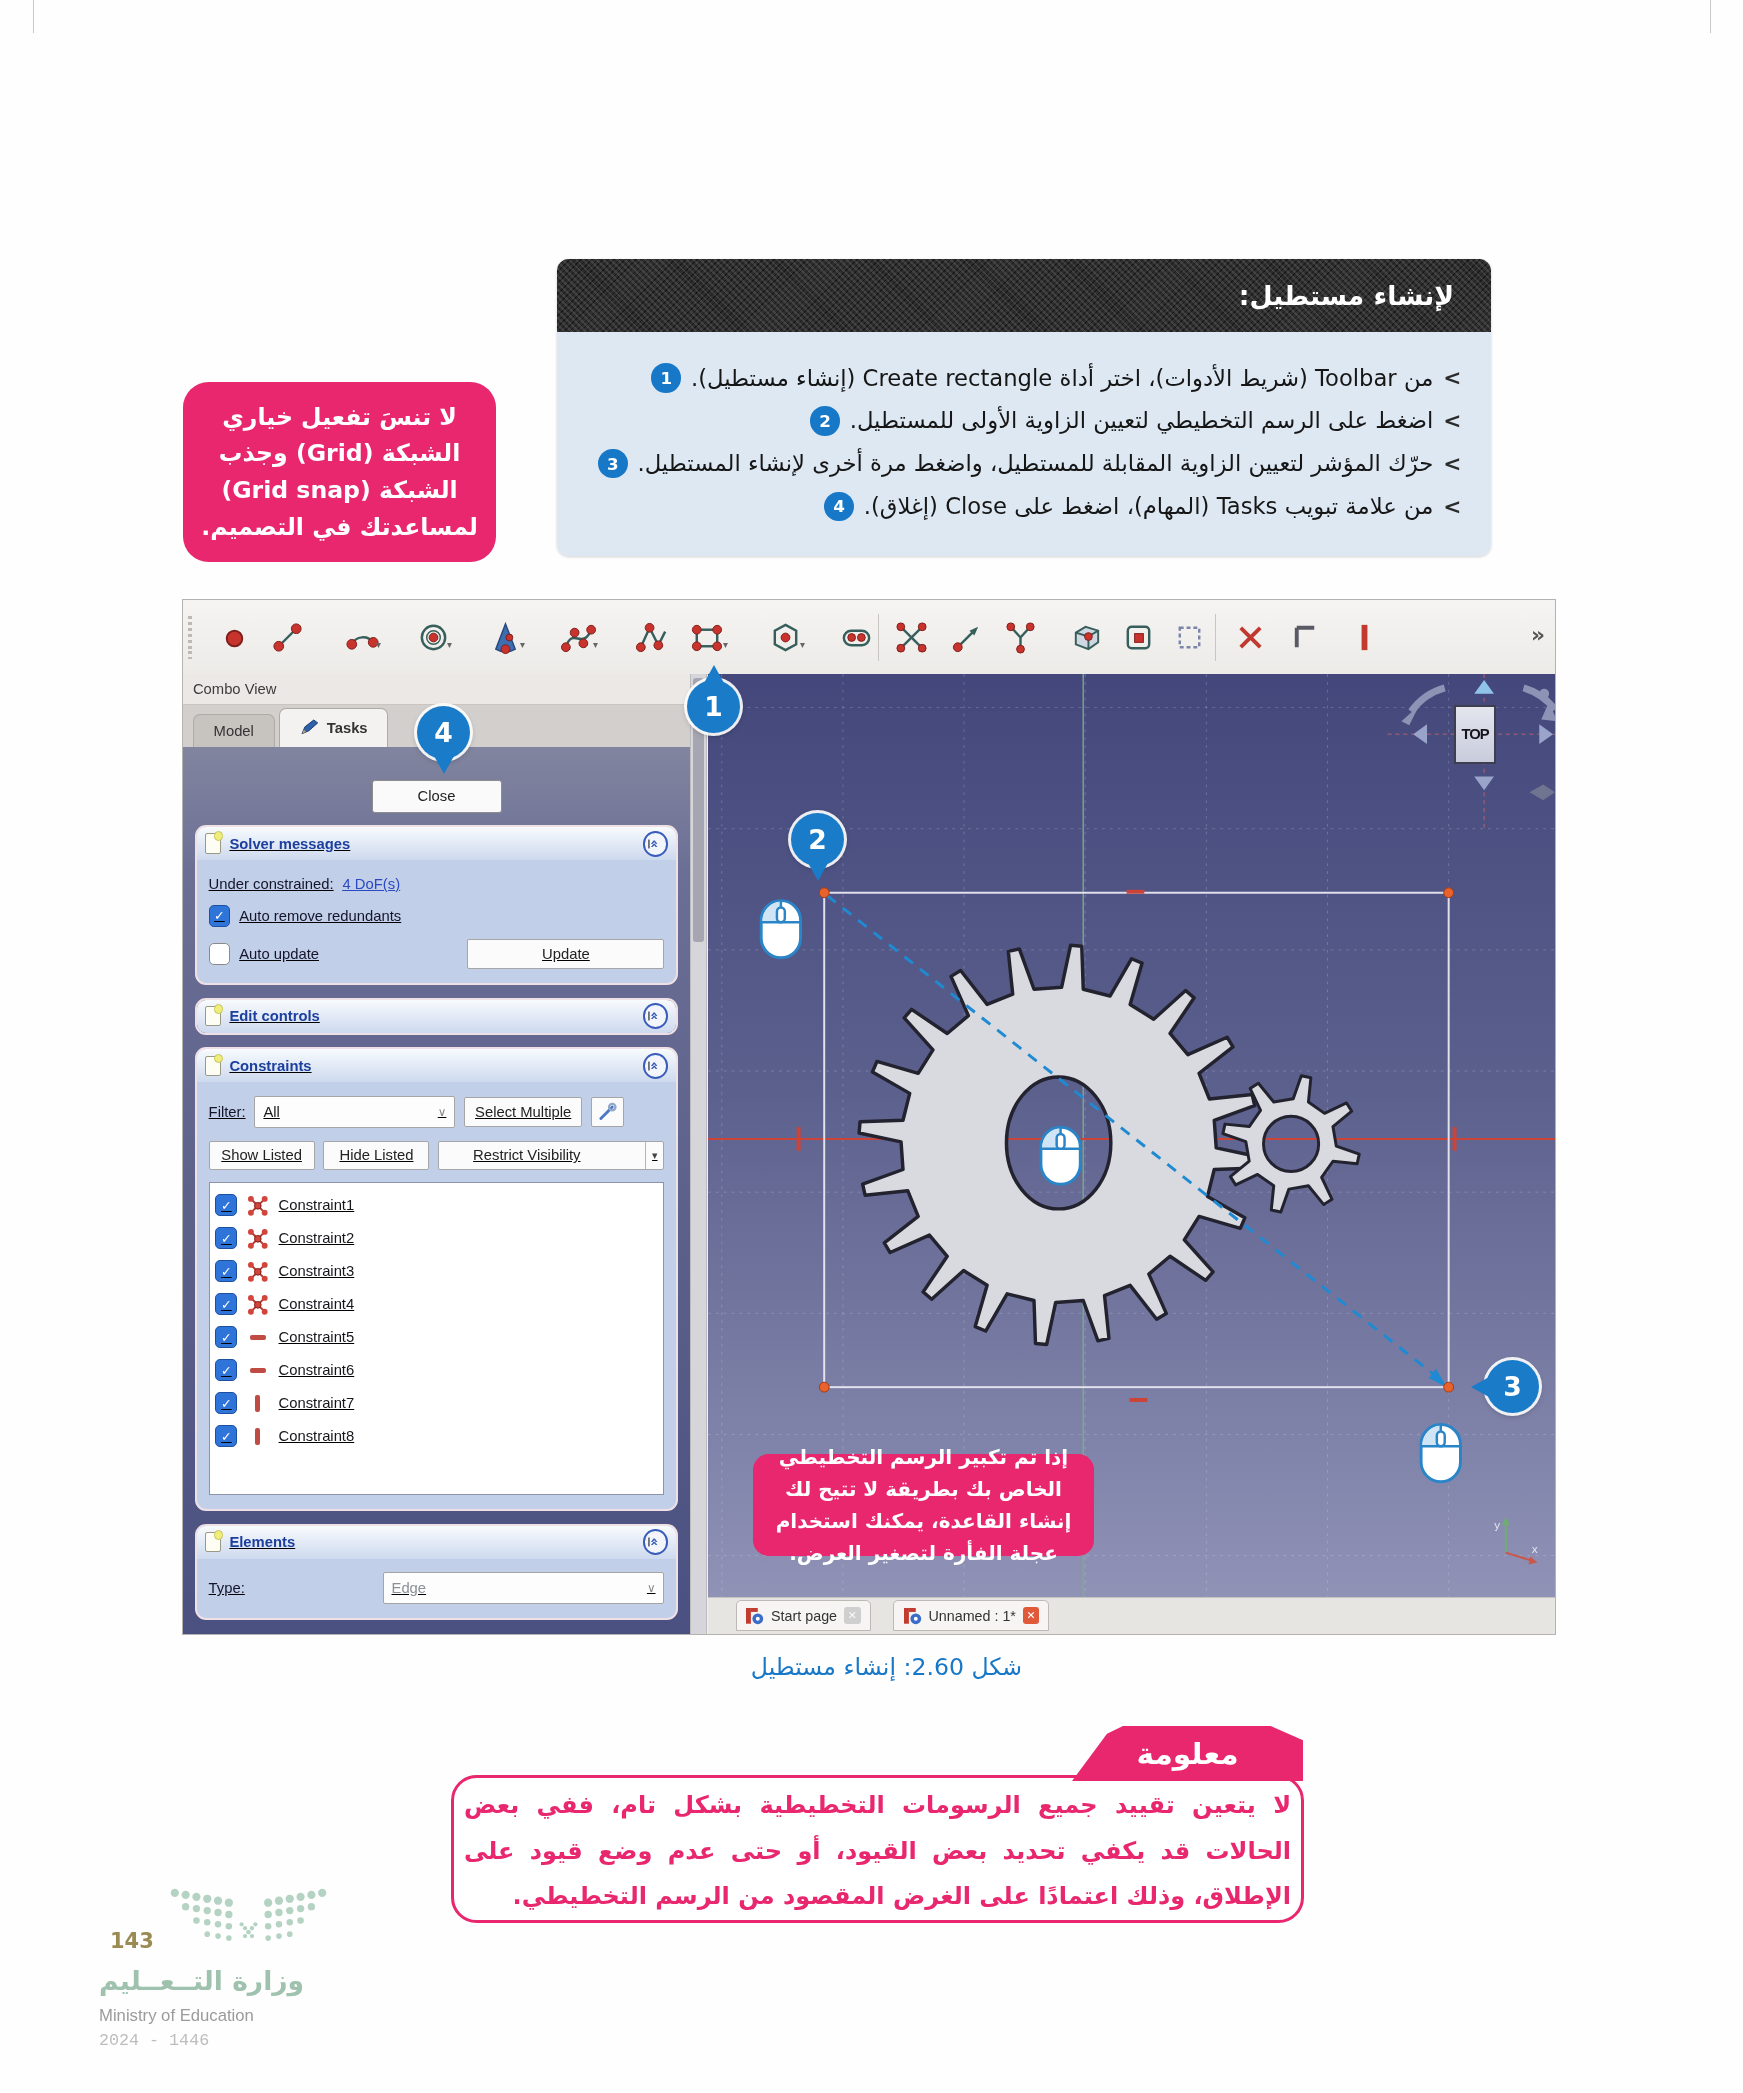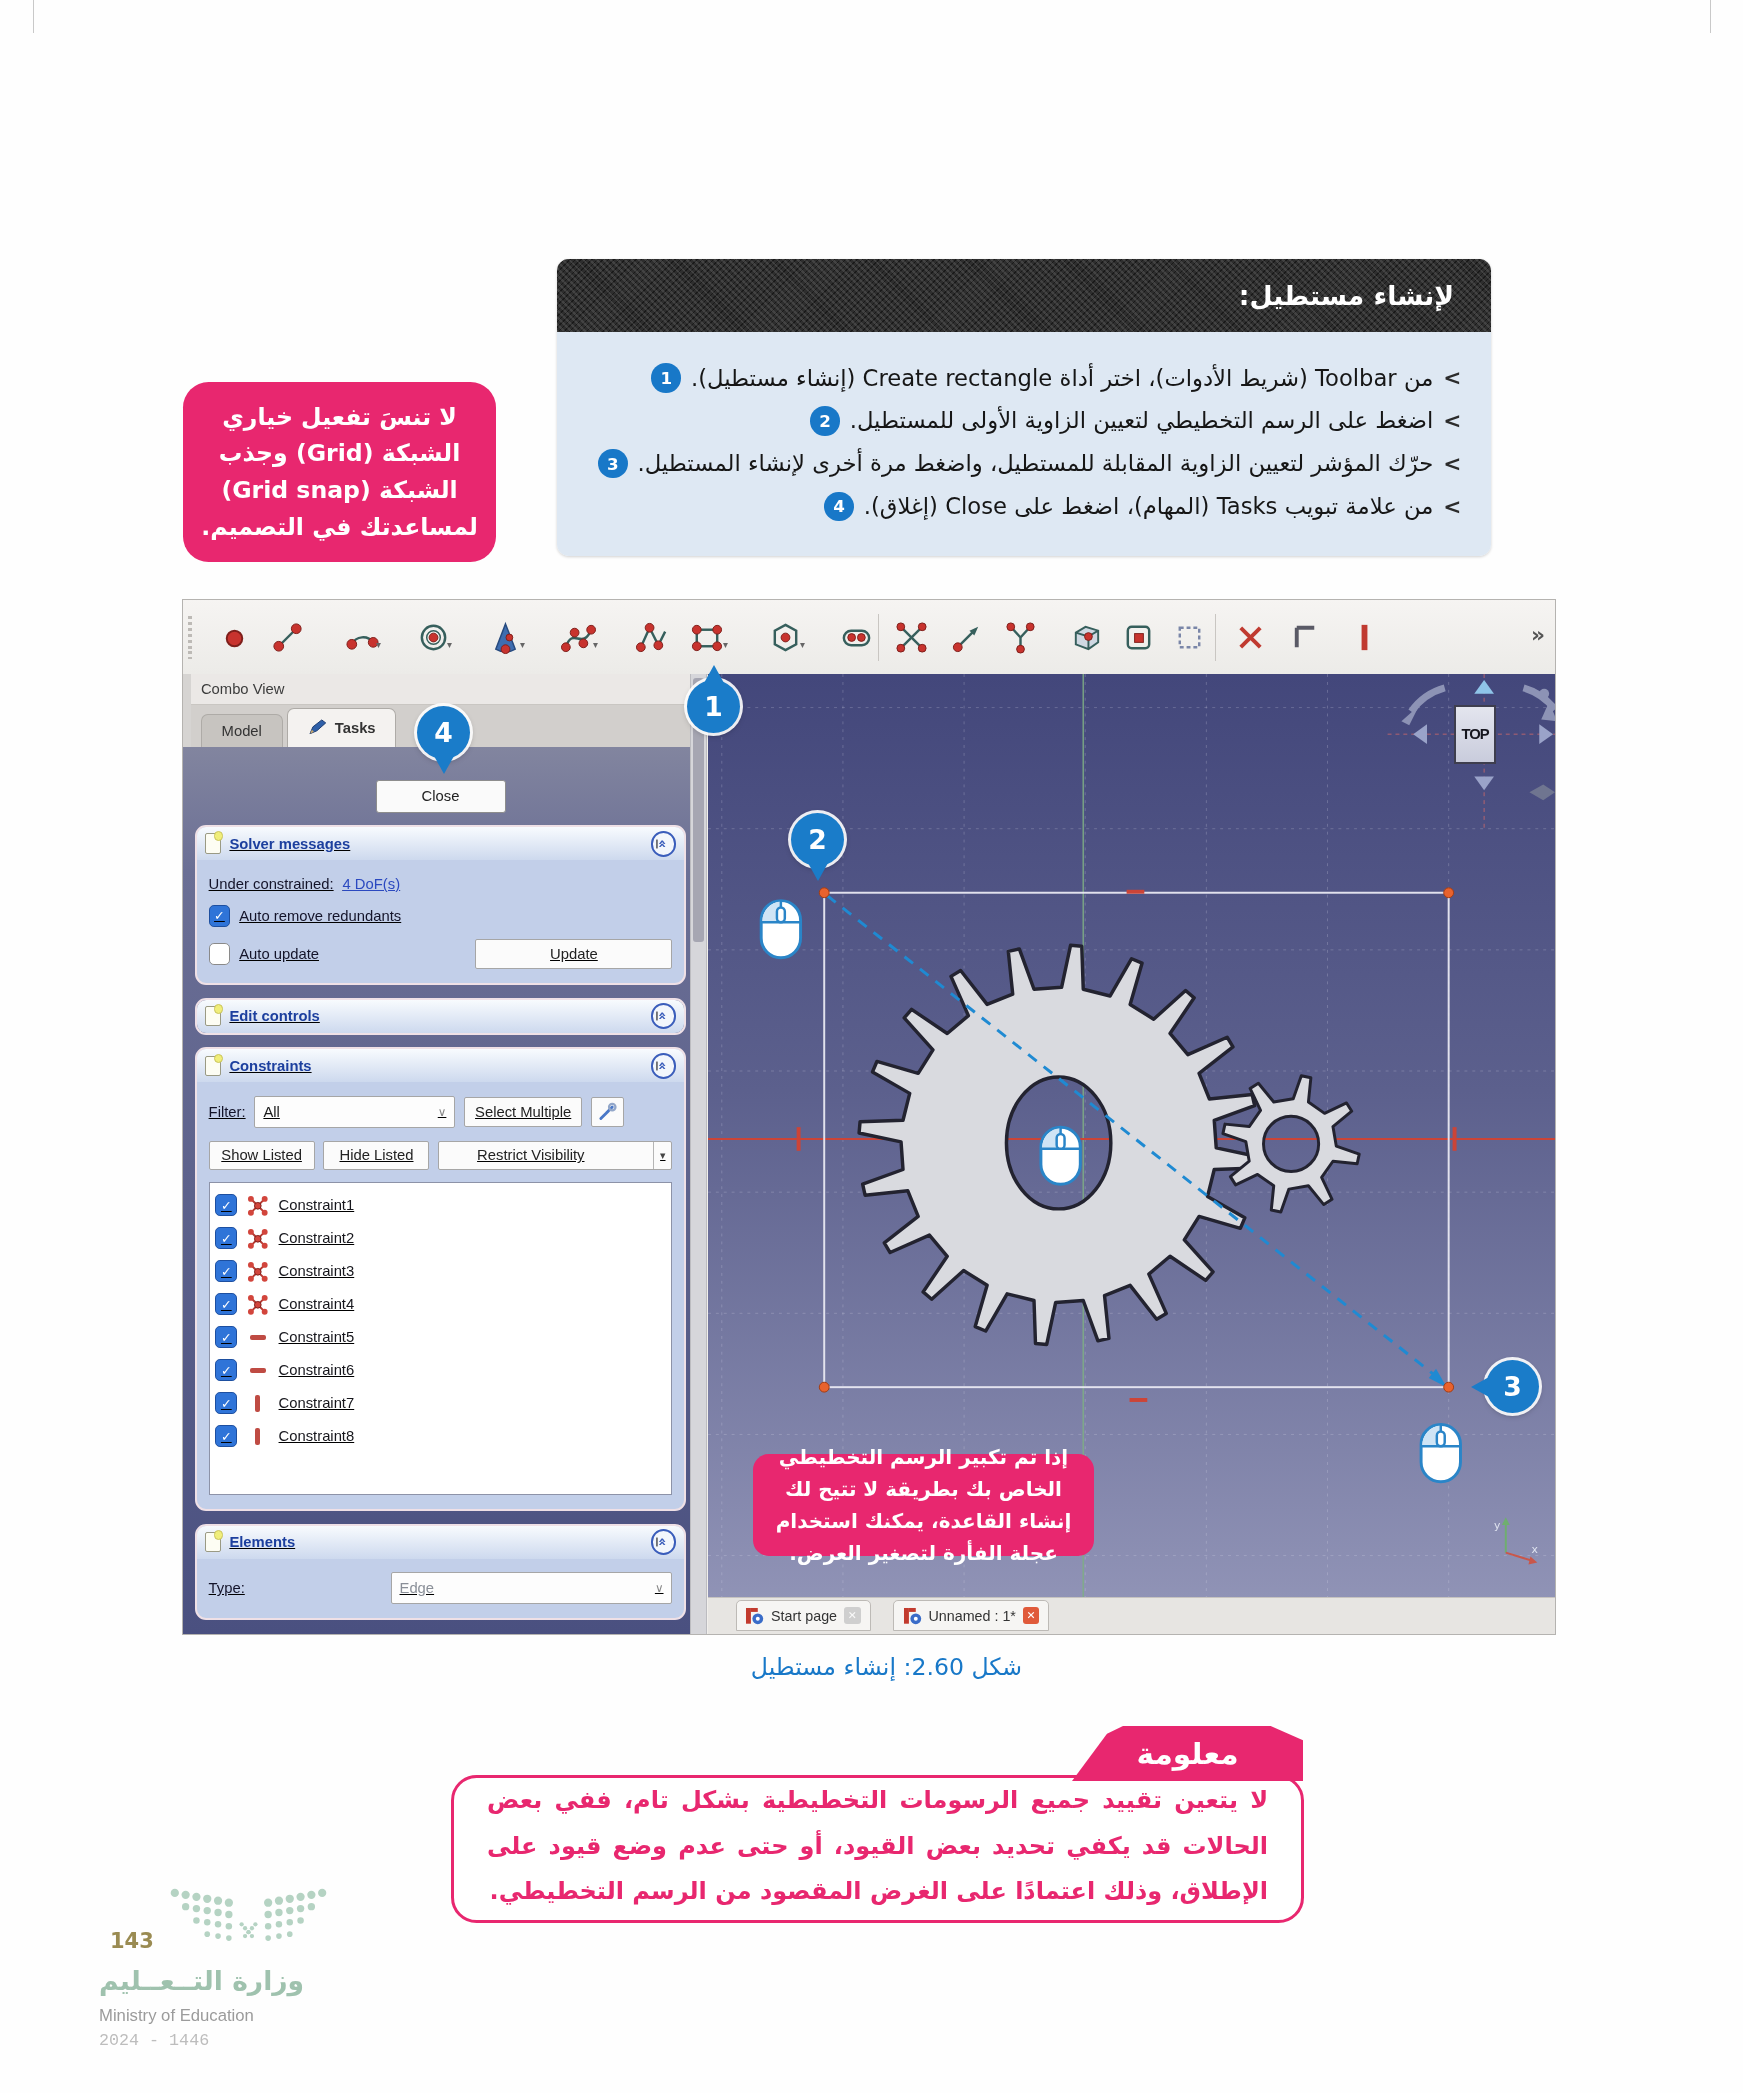--- a/index.html
+++ b/index.html
@@ -37,21 +37,21 @@
   
   .tbbar{position:absolute;left:0;top:0;right:0;height:74px;background:linear-gradient(#f6f4f2,#ecebe8);
          border-bottom:1px solid #cfccc8;}
   .tb{position:absolute;top:15.8px;width:43px;height:43px;display:flex;align-items:center;justify-content:center;}
   .tbc{position:absolute;top:39px;font-size:9.9px;color:#666;}
   .tbsep{position:absolute;top:13.8px;width:1px;height:47px;background:#c9c6c2;}
   .tbhandle{position:absolute;left:4.9px;top:15.8px;width:3.9px;height:43px;
             background:repeating-linear-gradient(#bdbab6 0 3px,transparent 3px 5.9px);}
   .tboverflow{position:absolute;top:21.7px;font-size:21.7px;color:#555;font-weight:bold;}
   
-  .panel{position:absolute;left:0;top:74px;width:507px;bottom:0;background:#d6d4d2;padding-left:8px;}
+  .panel{position:absolute;left:0;top:74px;width:507px;bottom:0;background:#d6d4d2;}
   .cv-title{height:29.6px;background:#ebe8e6;border-bottom:1px solid #c9c6c2;color:#3c3c3c;
             font-size:14.8px;display:flex;align-items:center;padding:0 9.9px;font-family:"Liberation Sans",sans-serif;}
   .cv-tabs{height:43px;background:#d2cfcc;display:flex;align-items:flex-end;padding:0 0 0 9.9px;gap:4.9px;}
   .cvtab{height:33px;display:flex;align-items:center;gap:6.9px;padding:0 19.7px;border:1px solid #aeaba7;
          border-bottom:none;border-radius:6.9px 6.9px 0 0;font-size:14.8px;color:#333;background:#c7c4c0;
          font-family:"Liberation Sans",sans-serif;}
   .cvtab.active{background:#f4f2f0;height:39px;font-weight:bold;}
   .pbody{position:absolute;left:0;top:73px;right:0;bottom:0;
          background:linear-gradient(#82859f 0%,#6b6f95 14%,#4a5080 100%);padding:0 11.8px;box-sizing:border-box;}
   .closebtn{display:block;margin:32.5px auto 0;width:130px;height:33px;background:#fafafa;border:1px solid #8d8d8d;
@@ -121,22 +121,22 @@
        border-left:10.8px solid transparent;border-right:10.8px solid transparent;border-top:18.7px solid #1a7cc9;}
   .pin.tail-left::after{left:-14.8px;top:50%;transform:translateY(-50%);
        border-top:10.8px solid transparent;border-bottom:10.8px solid transparent;border-right:18.7px solid #1a7cc9;}
   
   .caption{left:576px;top:1653px;width:621px;text-align:center;color:#1878c8;font-size:23.6px;direction:rtl;}
   
   .infotab{left:1072px;top:1726px;width:231px;height:55px;background:#e8276f;color:#fff;z-index:2;
            display:flex;align-items:center;justify-content:center;font-size:29.6px;font-weight:bold;direction:rtl;
            clip-path:polygon(0 100%,35px 14%,51px 0,86% 0,100% 26%,100% 100%);}
   .infobody{left:451px;top:1775px;width:853px;height:148px;background:#fff;border:3.9px solid #e8276f;
-            border-radius:25.6px;box-sizing:border-box;display:flex;align-items:flex-start;direction:rtl;
-            padding:0 33px;color:#e8276f;font-weight:bold;font-size:24px;line-height:1.9;text-align:justify;}
+            border-radius:25.6px;box-sizing:border-box;display:flex;align-items:flex-end;direction:rtl;
+            padding:0 10px;color:#e8276f;font-weight:bold;font-size:24px;line-height:1.9;text-align:justify;}
   
   .pgnum{left:110px;top:1929px;font-size:21px;font-weight:bold;color:#9a8b52;}
   .min-ar{left:99px;top:1965px;width:236px;font-size:26.6px;color:#9fc2ae;direction:rtl;text-align:left;font-weight:bold;}
   .min-en{left:99px;top:2006px;font-size:16.7px;color:#9b9b9b;font-family:"Liberation Sans",sans-serif;}
   .min-yr{left:99px;top:2031px;font-size:16.7px;color:#bdbdbd;font-family:"Liberation Mono",monospace;}
 </style>
 </head>
 <body>
 
 <div class="page">

